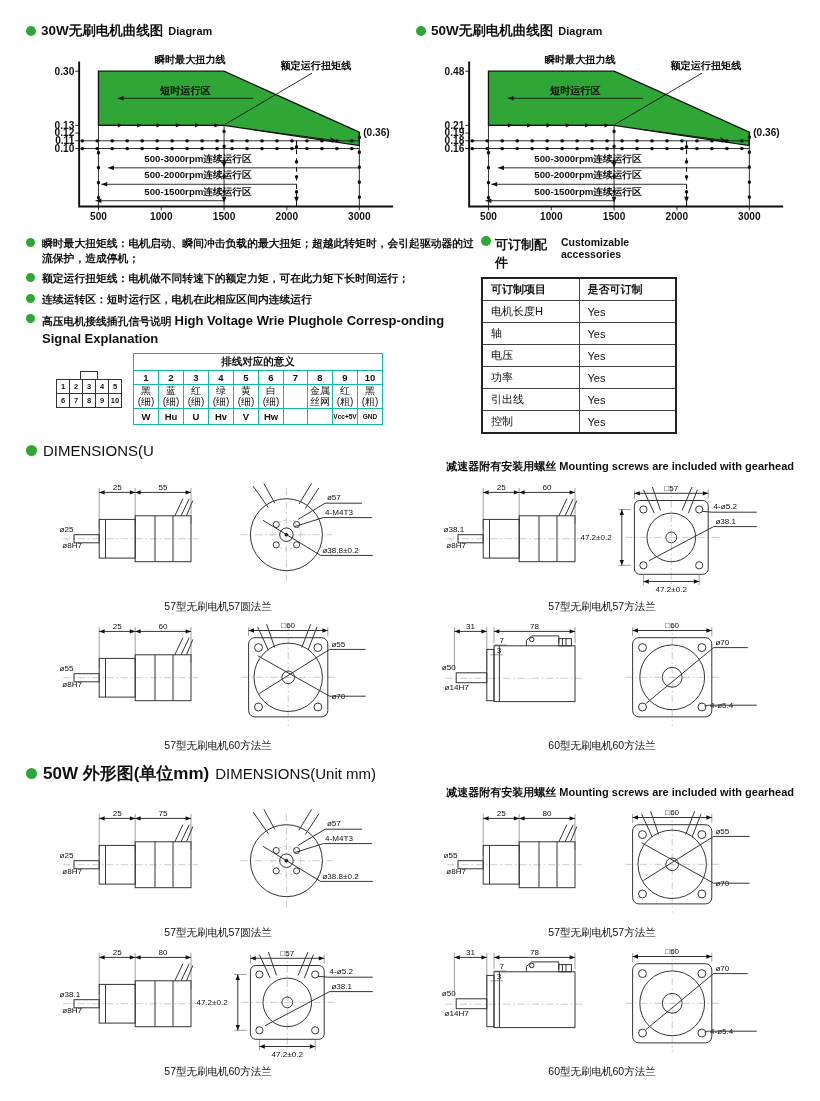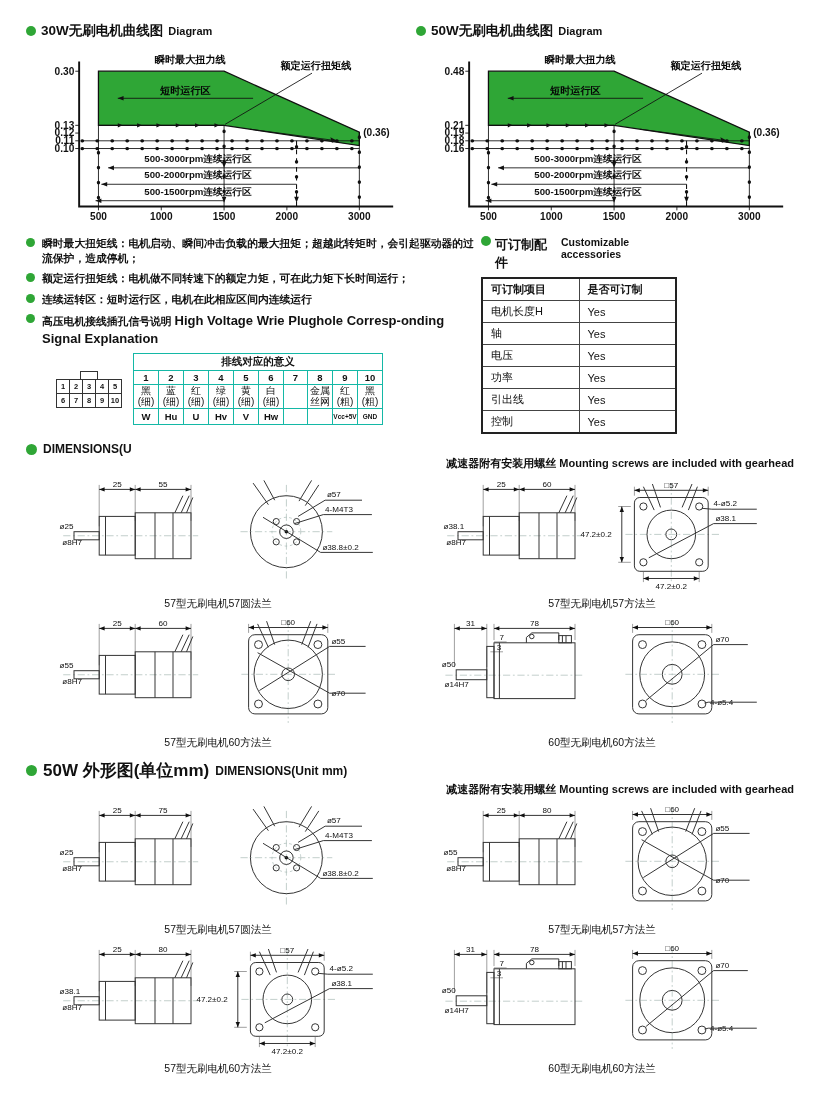--- a/index.html
+++ b/index.html
@@ -49,21 +49,21 @@
   .acc-col{width:205px;margin-right:108px;}
   .acc-title{margin:0 0 5px;font-size:13px;font-weight:bold;display:flex;align-items:flex-start;gap:4px;}
   .acc-title .en{font-size:10.5px;}
   .acctbl{border-collapse:collapse;width:196px;border:2px solid #222;}
   .acctbl th,.acctbl td{border:1px solid #444;font-size:11px;text-align:left;padding:3px 8px;height:15px;}
   .acctbl th{font-weight:bold;}
   
   .dim-section{margin-top:6px;}
   .dtitle{margin:2px 0 0;font-size:17px;font-weight:bold;display:flex;align-items:center;gap:6px;}
   .dtitle .dot{width:11px;height:11px;}
-  .dtitle .en{font-size:12px;font-weight:bold;}
+  .dtitle .en{font-size:15px;font-weight:normal;}
   .dsub{font-size:11px;font-weight:bold;margin:0 0 2px;text-align:right;}
   .dimgrid{display:flex;flex-wrap:wrap;}
   .drw{width:50%;margin:0;padding:1px 0;text-align:center;}
   .cap{font-size:10.5px;margin-top:0;}
   .ln{stroke:#333;stroke-width:1.1;fill:none;}
   .ext{stroke:#666;stroke-width:0.7;fill:none;}
   .cen{stroke:#9fb3ad;stroke-width:0.7;stroke-dasharray:8 3 2 3;fill:none;}
   .cen2{stroke:#9fb3ad;stroke-width:0.7;stroke-dasharray:3 3;fill:none;}
   .dt{font-size:9px;fill:#111;}
 </style>

